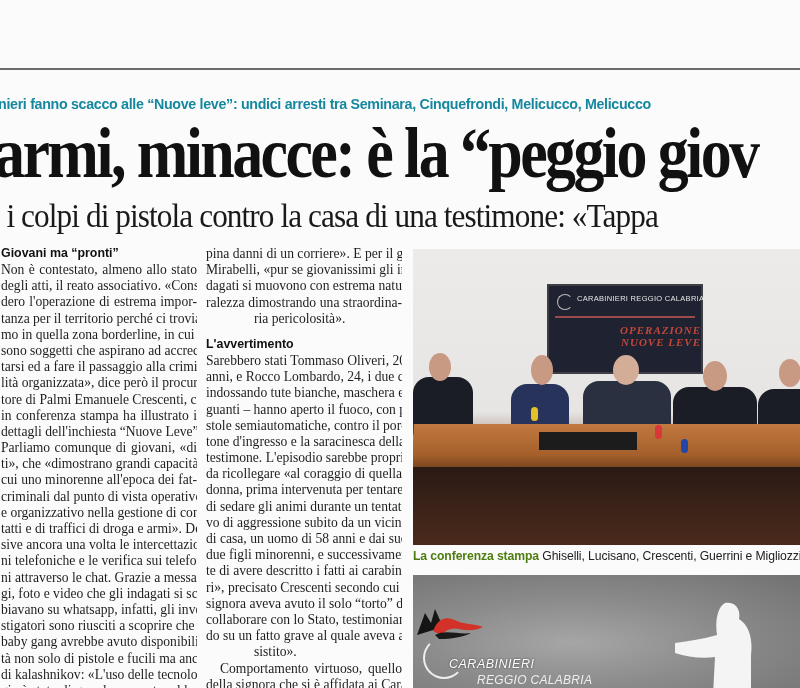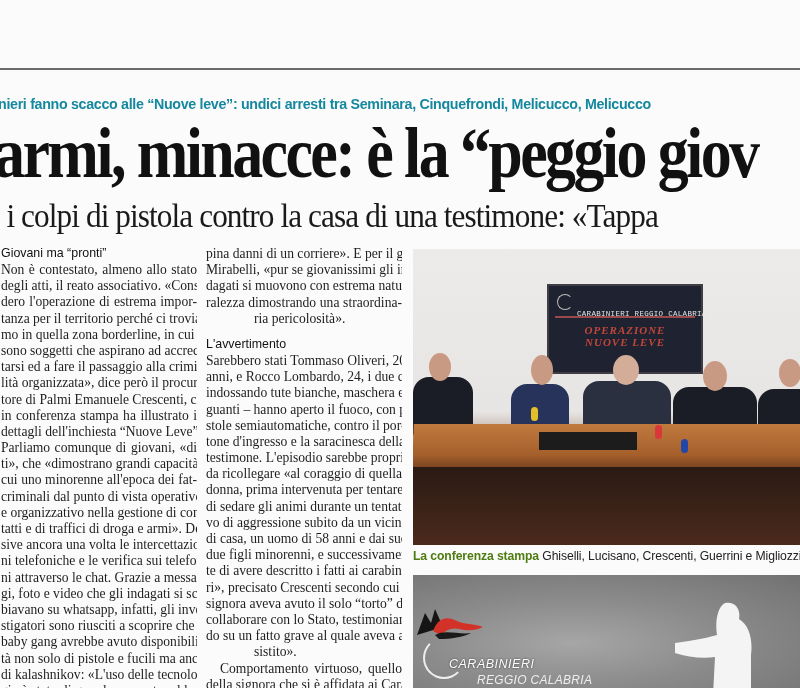--- a/index.html
+++ b/index.html
@@ -38,49 +38,49 @@
       position: absolute; top: 246px;
       font-family: "Liberation Serif", serif; font-size: 13.6px; line-height: 16.2px;
       color: #1e1e1e; text-align: justify;
     }
     .col-1 { left: 1px; width: 196px; }
     .col-2 { left: 206px; width: 196px; }
     .col .line { display: block; white-space: nowrap; text-align: justify; text-align-last: justify; height: 16.2px; overflow: hidden; }
     .col .line.short { text-align-last: left; margin-left: 48px; }
     .col .line.indent { padding-left: 14px; }
     .sub-title {
-      display: block; font-family: "Liberation Sans", sans-serif; font-weight: normal;
+      display: block; font-family: "Liberation Sans", sans-serif; font-weight: bold;
       font-size: 12.4px; line-height: 15px; color: #111; margin-bottom: 1px;
     }
     .gap { display: block; height: 10px; }
 
     .photo {
       position: absolute; left: 413px; width: 400px; overflow: hidden;
     }
     .photo-1 {
       top: 249px; height: 296px;
       background: linear-gradient(180deg, #ecebea 0%, #e7e5e3 55%, #6b3a26 78%, #3a1d12 100%);
     }
     .photo-2 {
       top: 575px; height: 113px;
       background: radial-gradient(ellipse at 40% 60%, #a6a6a6 0%, #8b8b8b 45%, #707070 100%);
     }
     .screen {
       position: absolute; left: 134px; top: 35px; width: 156px; height: 90px;
       background: #1f2230; border: 2px solid #3e3e44;
     }
     .screen-brand {
-      position: absolute; left: 28px; top: 24px; font-family: Liberation Mono, monospace;
+      position: absolute; left: 28px; top: 8px; font-family: Liberation Sans, sans-serif;
       font-size: 7.5px; color: #e6e6e6; letter-spacing: 0.3px; white-space: nowrap; text-align: right;
     }
     .screen-bar {
       position: absolute; left: 6px; right: 6px; top: 30px; height: 2px; background: #9a4a4a;
     }
     .screen-title {
-      position: absolute; left: 0; right: 0; top: 38px; text-align: center;
+      position: absolute; left: 0; right: 0; top: 38px; text-align: right;
       font-family: "Liberation Serif", serif; font-style: italic; font-weight: bold;
       font-size: 11px; line-height: 12px; color: #c2473a; letter-spacing: 1px;
     }
     .screen-logo {
       position: absolute; left: 8px; top: 8px; width: 16px; height: 16px;
       border: 1.5px solid #bbb; border-radius: 50%; border-right-color: transparent;
     }
     .table {
       position: absolute; left: 0; top: 175px; width: 400px; height: 44px;
       background: linear-gradient(180deg, #c07a3f 0%, #a55f2b 70%, #7a4420 100%);

